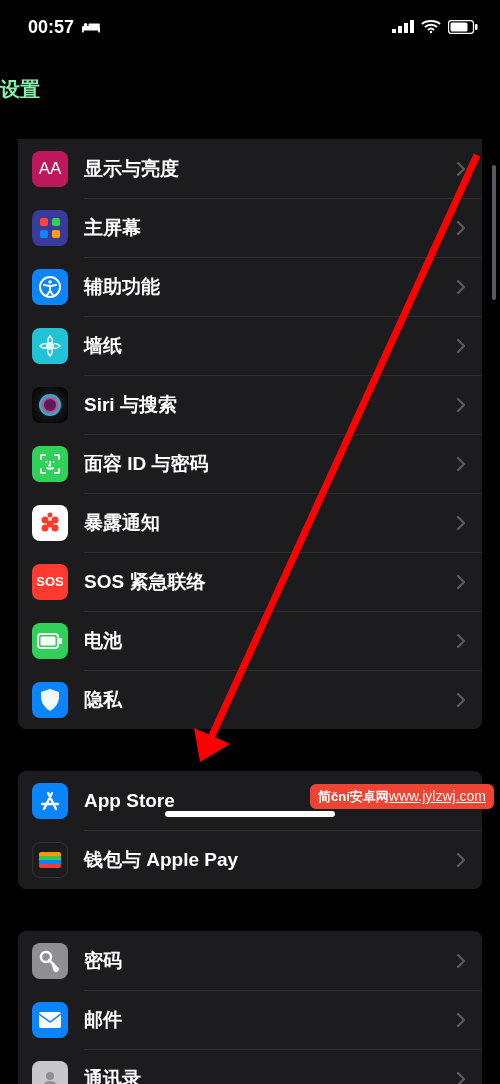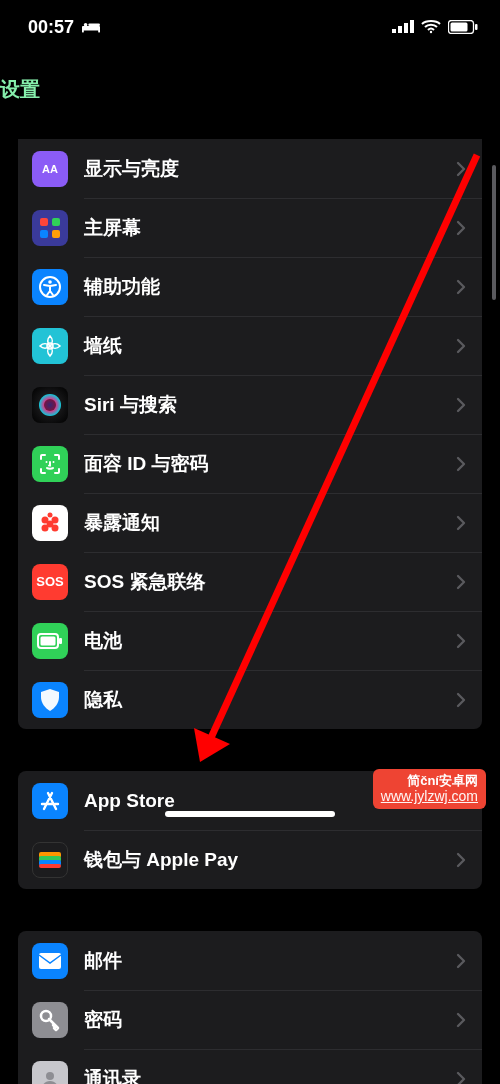--- a/index.html
+++ b/index.html
@@ -29,21 +29,21 @@
 
 .scroll-ind { position: absolute; right: 4px; top: 165px; width: 4px; height: 135px; background: #5a5a5e; border-radius: 2px; }
 
 
 .arrow-svg { position: absolute; top: 0; left: 0; pointer-events: none; }
 
 
 .home-ind { position: absolute; bottom: 10px; left: 50%; transform: translateX(-50%); width: 170px; height: 6px; background: #fff; border-radius: 3px; }
 
 
-.watermark { position: absolute; right: 14px; bottom: 18px; background: #e43; color: #fff; font-size: 12px; padding: 4px 8px; border-radius: 6px; display: flex; flex-direction: column; align-items: flex-end; line-height: 1.2; }
+.watermark { position: absolute; right: 6px; bottom: 18px; background: #e43; color: #fff; font-size: 12px; padding: 4px 8px; border-radius: 6px; display: flex; flex-direction: row; align-items: flex-end; line-height: 1.2; }
 .watermark .wm-top { font-size: 13px; font-weight: 600; }
 .watermark .wm-bot { font-size: 14px; opacity: .95; text-decoration: underline; }
 
 
 .bed-icon { width: 18px; height: 12px; fill: #fff; }
 </style>
 </head>
 <body>
 
 <div class="screen">
@@ -80,21 +80,21 @@
     </div>
   </div>
 
   <div class="page-title">设置</div>
 
   <div class="content">
 
     <div class="group first">
 
       <div class="row">
-        <div class="icon" style="background:#8b5cf6;color:#fff;font-weight:700;font-size:11px">AA</div>
+        <div class="icon" style="background:#be185d;color:#fff;font-weight:400;font-size:17px">AA</div>
         <div class="label">显示与亮度</div>
         <svg class="chev" width="10" height="16" viewBox="0 0 10 16">
             <path d="M2 2l6 6-6 6" fill="none" stroke="currentColor" stroke-width="2.3" stroke-linecap="round" stroke-linejoin="round"></path>
           </svg>
       </div>
 
       <div class="row">
         <div class="icon" style="background:#3a3a9a">
           <svg width="24" height="24" viewBox="0 0 24 24">
               <rect x="2" y="2" width="8" height="8" rx="2" fill="#ff453a"></rect>
@@ -246,44 +246,44 @@
         </div>
         <div class="label">钱包与 Apple Pay</div>
         <svg class="chev" width="10" height="16" viewBox="0 0 10 16">
             <path d="M2 2l6 6-6 6" fill="none" stroke="currentColor" stroke-width="2.3" stroke-linecap="round" stroke-linejoin="round"></path>
           </svg>
       </div>
     </div>
 
     <div class="group">
       <div class="row">
+        <div class="icon" style="background:#8e8e93">
+          <svg width="24" height="24" viewBox="0 0 24 24" fill="#fff">
+              <circle cx="8" cy="8" r="5" fill="none" stroke="#fff" stroke-width="2.5"></circle>
+              <path d="M11 11l9 9-2 2-2-2 1-1-2-2 1-1-3-3" stroke="#fff" stroke-width="2.5" fill="none" stroke-linecap="round" stroke-linejoin="round"></path>
+            </svg>
+        </div>
+        <div class="label">密码</div>
+        <svg class="chev" width="10" height="16" viewBox="0 0 10 16">
+            <path d="M2 2l6 6-6 6" fill="none" stroke="currentColor" stroke-width="2.3" stroke-linecap="round" stroke-linejoin="round"></path>
+          </svg>
+      </div>
+      <div class="row">
         <div class="icon" style="background:#0a84ff">
           <svg width="24" height="18" viewBox="0 0 24 18" fill="#fff">
               <rect x="1" y="1" width="22" height="16" rx="2" fill="#fff"></rect>
               <path d="M1 3l11 8L23 3" fill="none" stroke="#0a84ff" stroke-width="1.5"></path>
             </svg>
         </div>
         <div class="label">邮件</div>
         <svg class="chev" width="10" height="16" viewBox="0 0 10 16">
             <path d="M2 2l6 6-6 6" fill="none" stroke="currentColor" stroke-width="2.3" stroke-linecap="round" stroke-linejoin="round"></path>
           </svg>
       </div>
       <div class="row">
-        <div class="icon" style="background:#8e8e93">
-          <svg width="24" height="24" viewBox="0 0 24 24" fill="#fff">
-              <circle cx="8" cy="8" r="5" fill="none" stroke="#fff" stroke-width="2.5"></circle>
-              <path d="M11 11l9 9-2 2-2-2 1-1-2-2 1-1-3-3" stroke="#fff" stroke-width="2.5" fill="none" stroke-linecap="round" stroke-linejoin="round"></path>
-            </svg>
-        </div>
-        <div class="label">密码</div>
-        <svg class="chev" width="10" height="16" viewBox="0 0 10 16">
-            <path d="M2 2l6 6-6 6" fill="none" stroke="currentColor" stroke-width="2.3" stroke-linecap="round" stroke-linejoin="round"></path>
-          </svg>
-      </div>
-      <div class="row">
         <div class="icon" style="background:#c7c7cc">
           <svg width="22" height="22" viewBox="0 0 22 22">
               <circle cx="11" cy="8" r="4" fill="#8e8e93"></circle>
               <path d="M3 20c0-4 4-7 8-7s8 3 8 7" fill="#8e8e93"></path>
             </svg>
         </div>
         <div class="label">通讯录</div>
         <svg class="chev" width="10" height="16" viewBox="0 0 10 16">
             <path d="M2 2l6 6-6 6" fill="none" stroke="currentColor" stroke-width="2.3" stroke-linecap="round" stroke-linejoin="round"></path>
           </svg>

